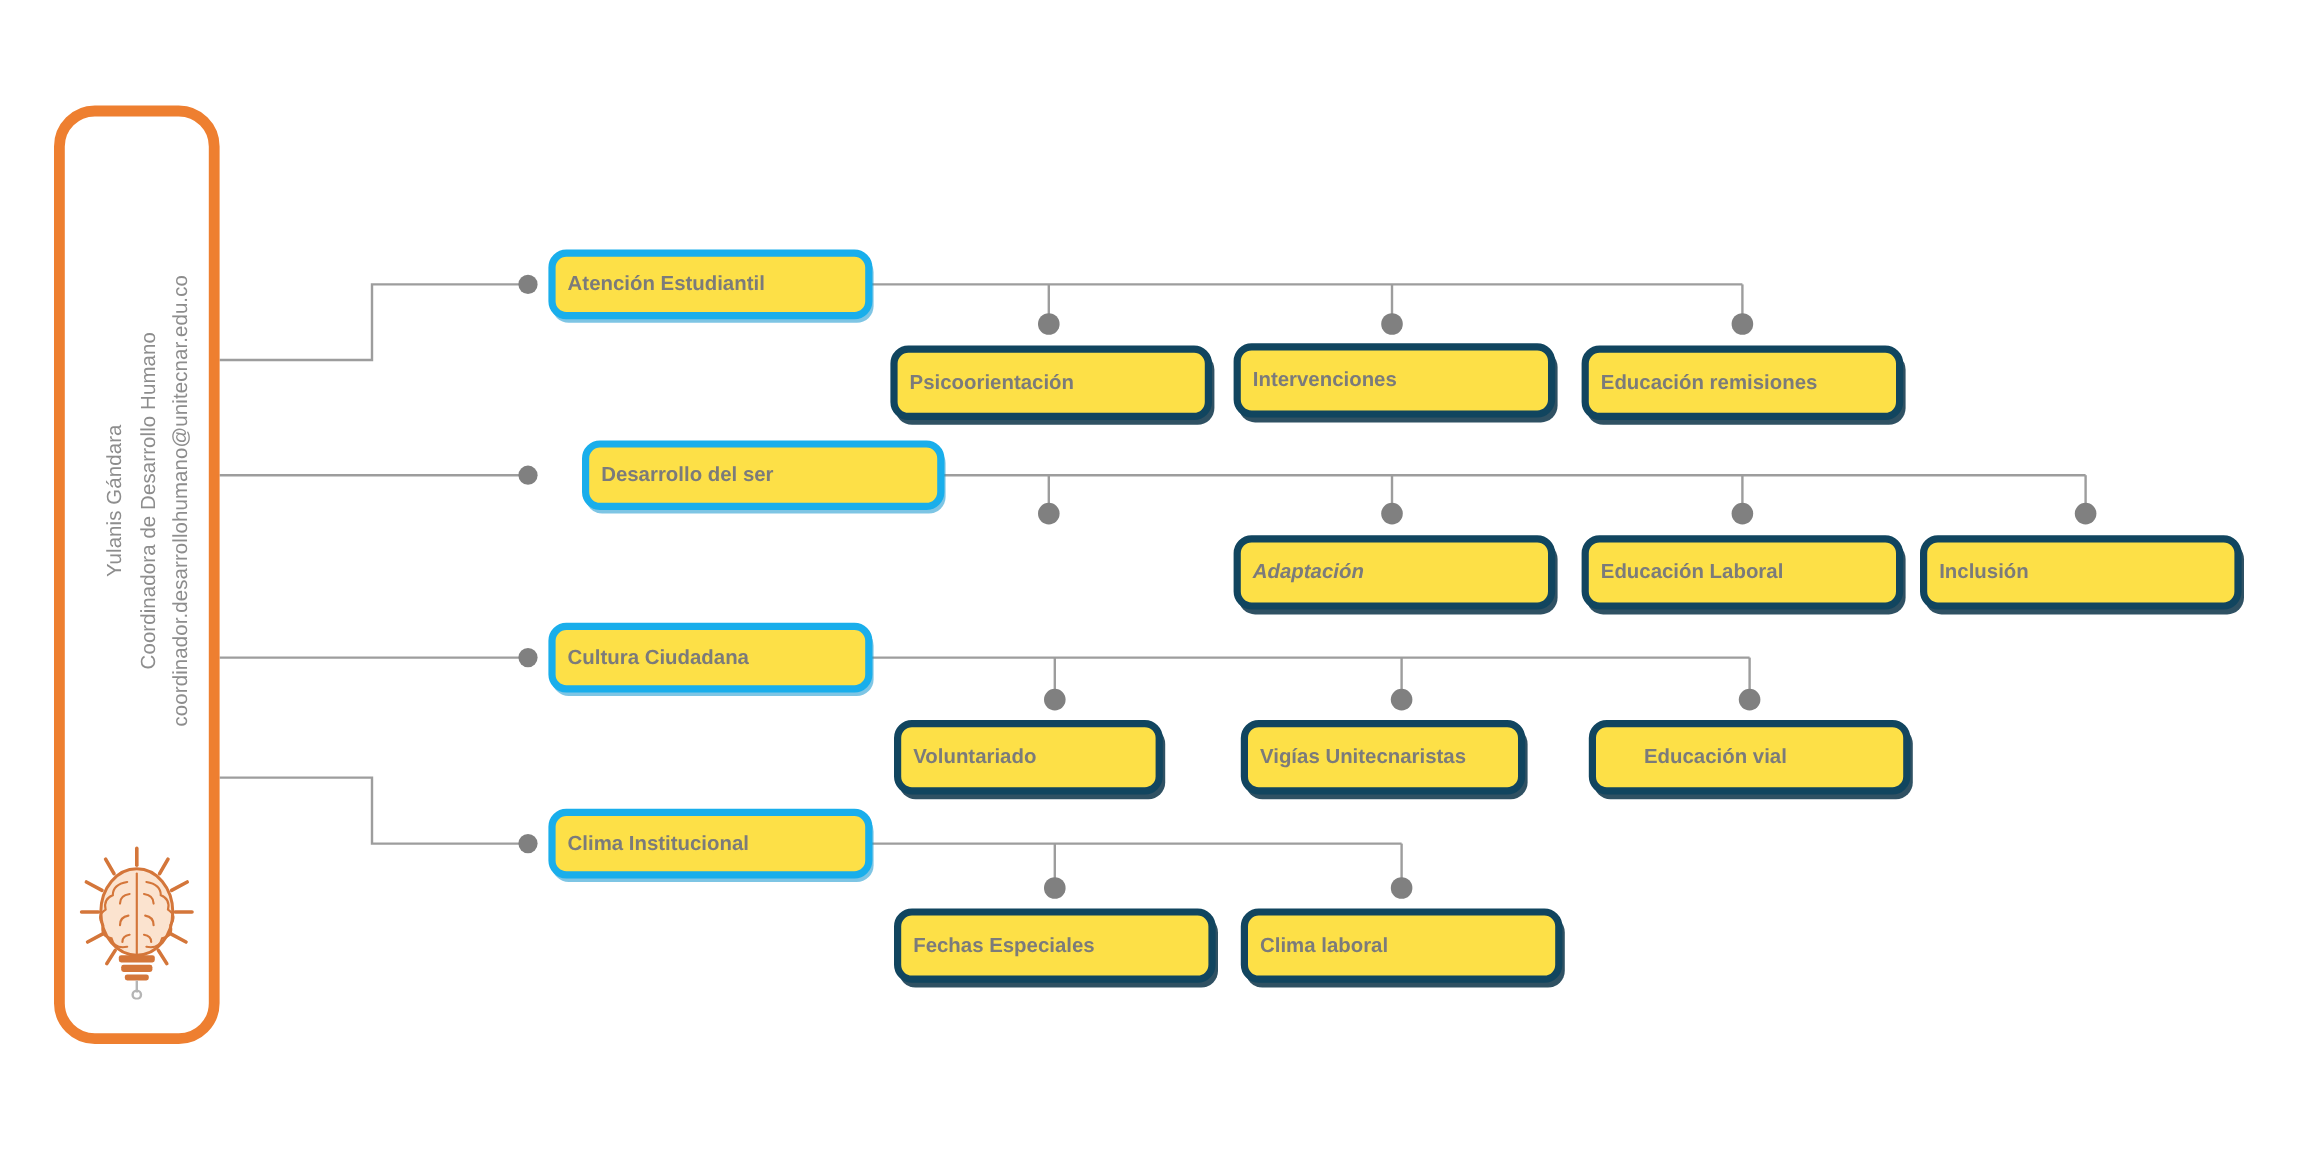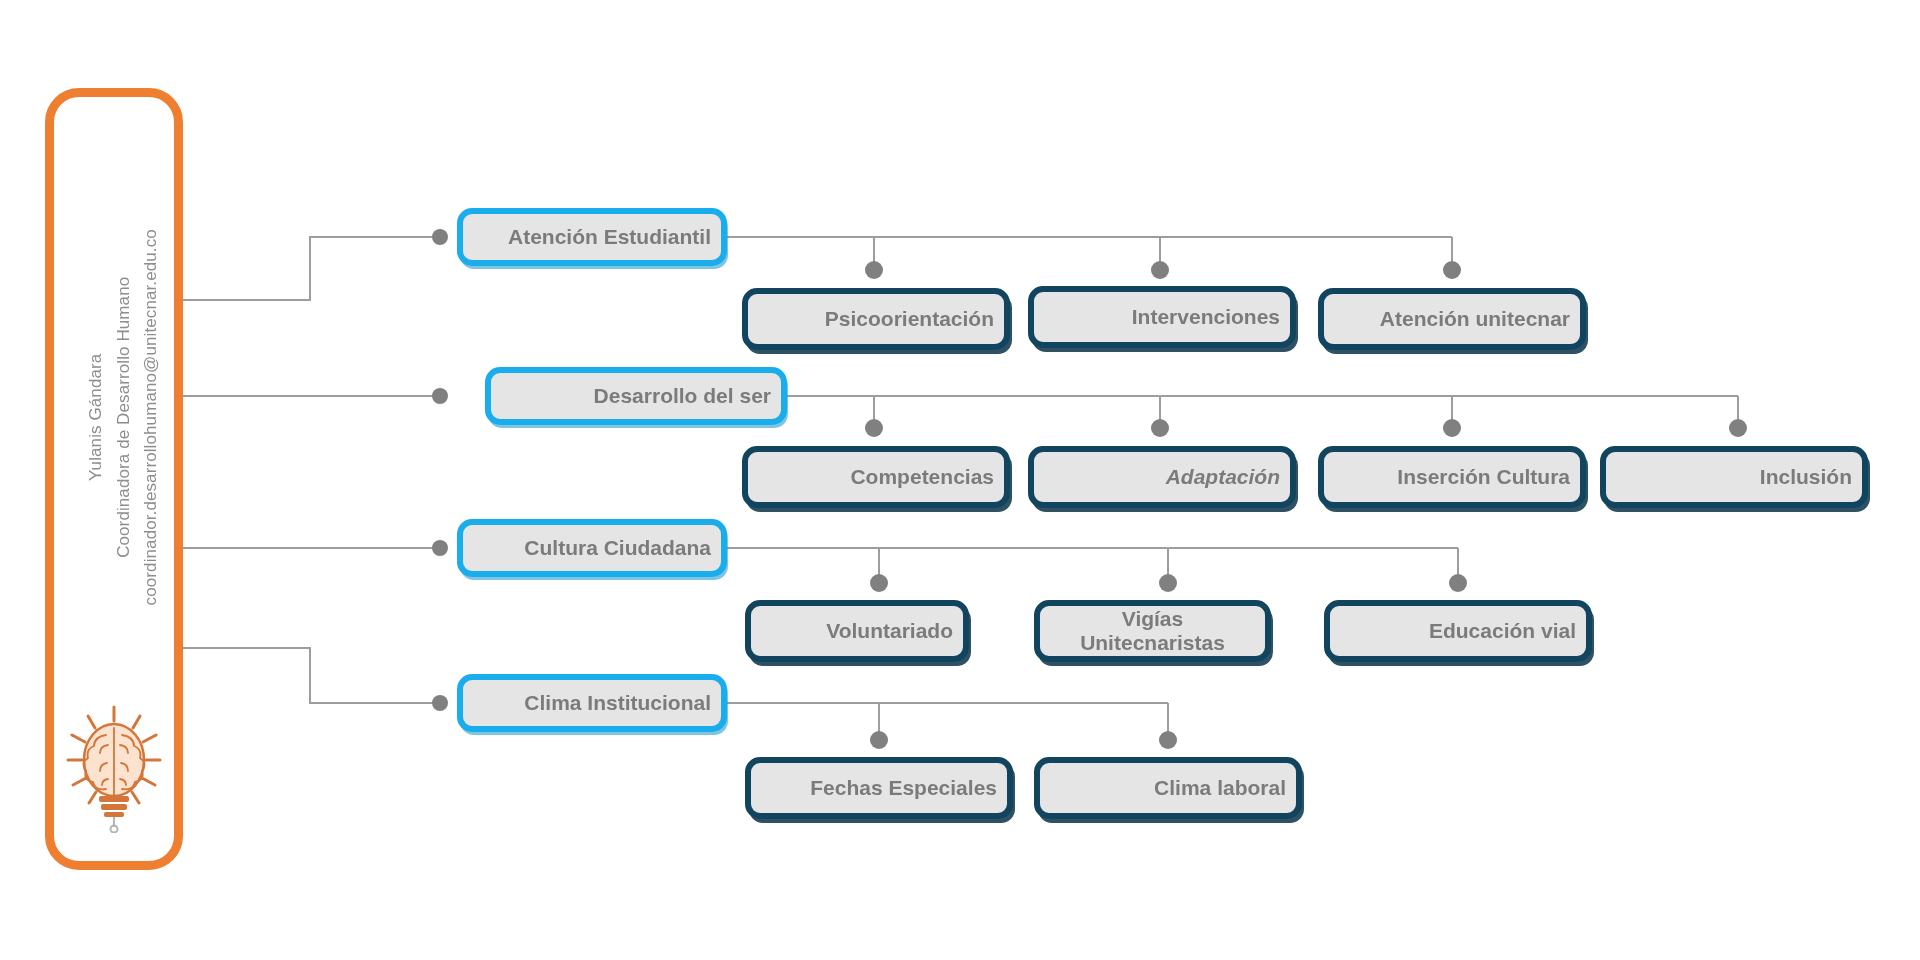--- a/index.html
+++ b/index.html
@@ -70,28 +70,28 @@
     transform: translateX(-50%);
     bottom: 28px;
     width: 96px;
     height: 128px;
   }
 
   
   .node {
     position: absolute;
     box-sizing: border-box;
-    background: #e5e5e5;
+    background: #fde047;
     display: flex;
     align-items: center;
-    justify-content: flex-end;
+    justify-content: flex-start;
     text-align: center;
     color: #7b7b7b;
     font-weight: bold;
-    font-size: 21px;
+    font-size: 17px;
     line-height: 1.15;
     padding: 0 10px;
   }
   .node.branch {
     border: 6px solid #19aeeb;
     border-radius: 15px;
     box-shadow: 2px 4px 0 -1px rgba(20,150,205,.55);
   }
   .node.leaf {
     border: 6px solid #11455f;
@@ -212,31 +212,28 @@
     <span>Clima Institucional</span>
   </div>
 
   <div class="node leaf" style="left:742px; top:288px; width:268px; height:62px;">
     <span>Psicoorientación</span>
   </div>
   <div class="node leaf" style="left:1028px; top:286px; width:268px; height:62px;">
     <span>Intervenciones</span>
   </div>
   <div class="node leaf" style="left:1318px; top:288px; width:268px; height:62px;">
-    <span>Atención unitecnar</span>
-  </div>
-
-  <div class="node leaf" style="left:742px; top:446px; width:268px; height:62px;">
-    <span>Competencias</span>
-  </div>
+    <span>Educación remisiones</span>
+  </div>
+
   <div class="node leaf" style="left:1028px; top:446px; width:268px; height:62px;font-style:italic;">
     <span>Adaptación</span>
   </div>
   <div class="node leaf" style="left:1318px; top:446px; width:268px; height:62px;">
-    <span>Inserción Cultura</span>
+    <span>Educación Laboral</span>
   </div>
   <div class="node leaf" style="left:1600px; top:446px; width:268px; height:62px;">
     <span>Inclusión</span>
   </div>
 
   <div class="node leaf" style="left:745px; top:600px; width:224px; height:62px;">
     <span>Voluntariado</span>
   </div>
   <div class="node leaf" style="left:1034px; top:600px; width:237px; height:62px;">
     <span>Vigías Unitecnaristas</span>

